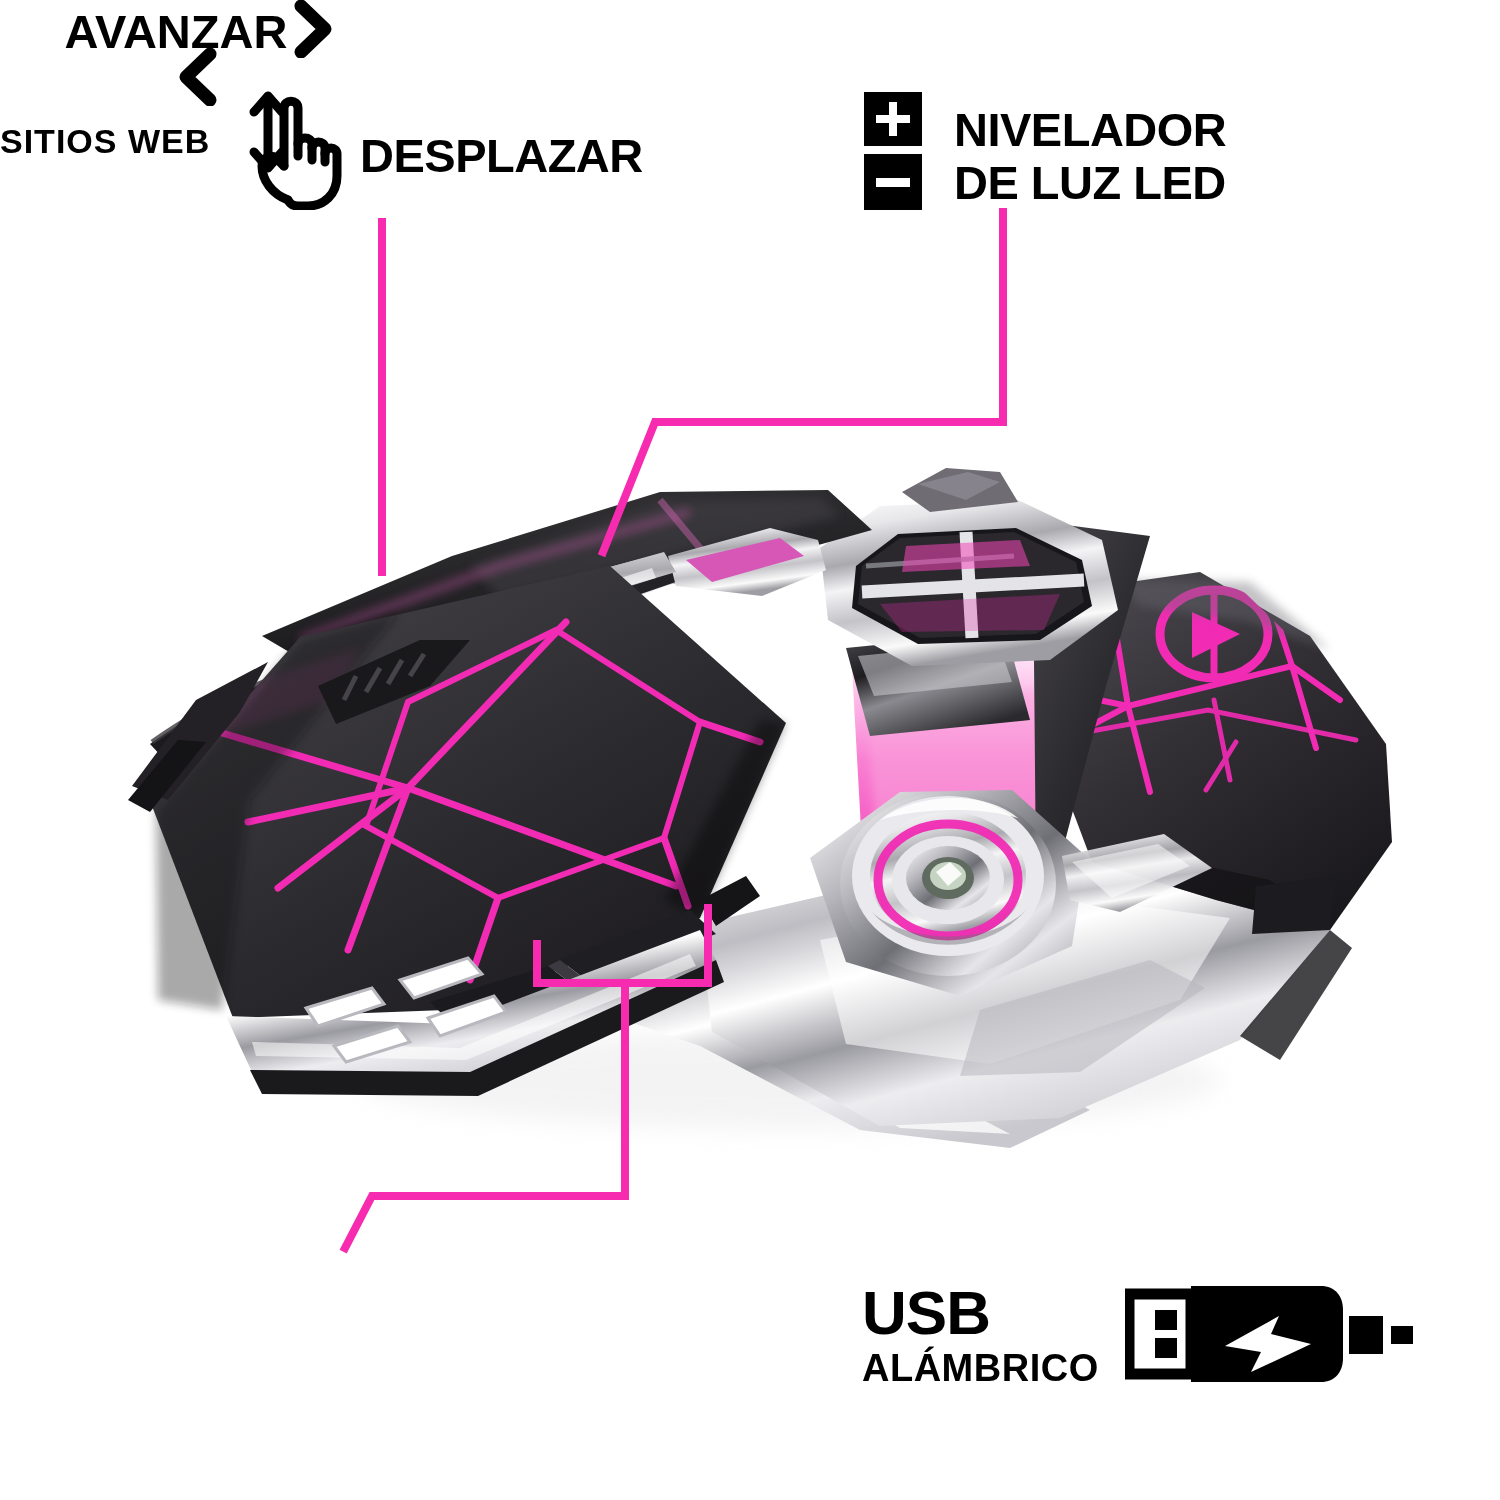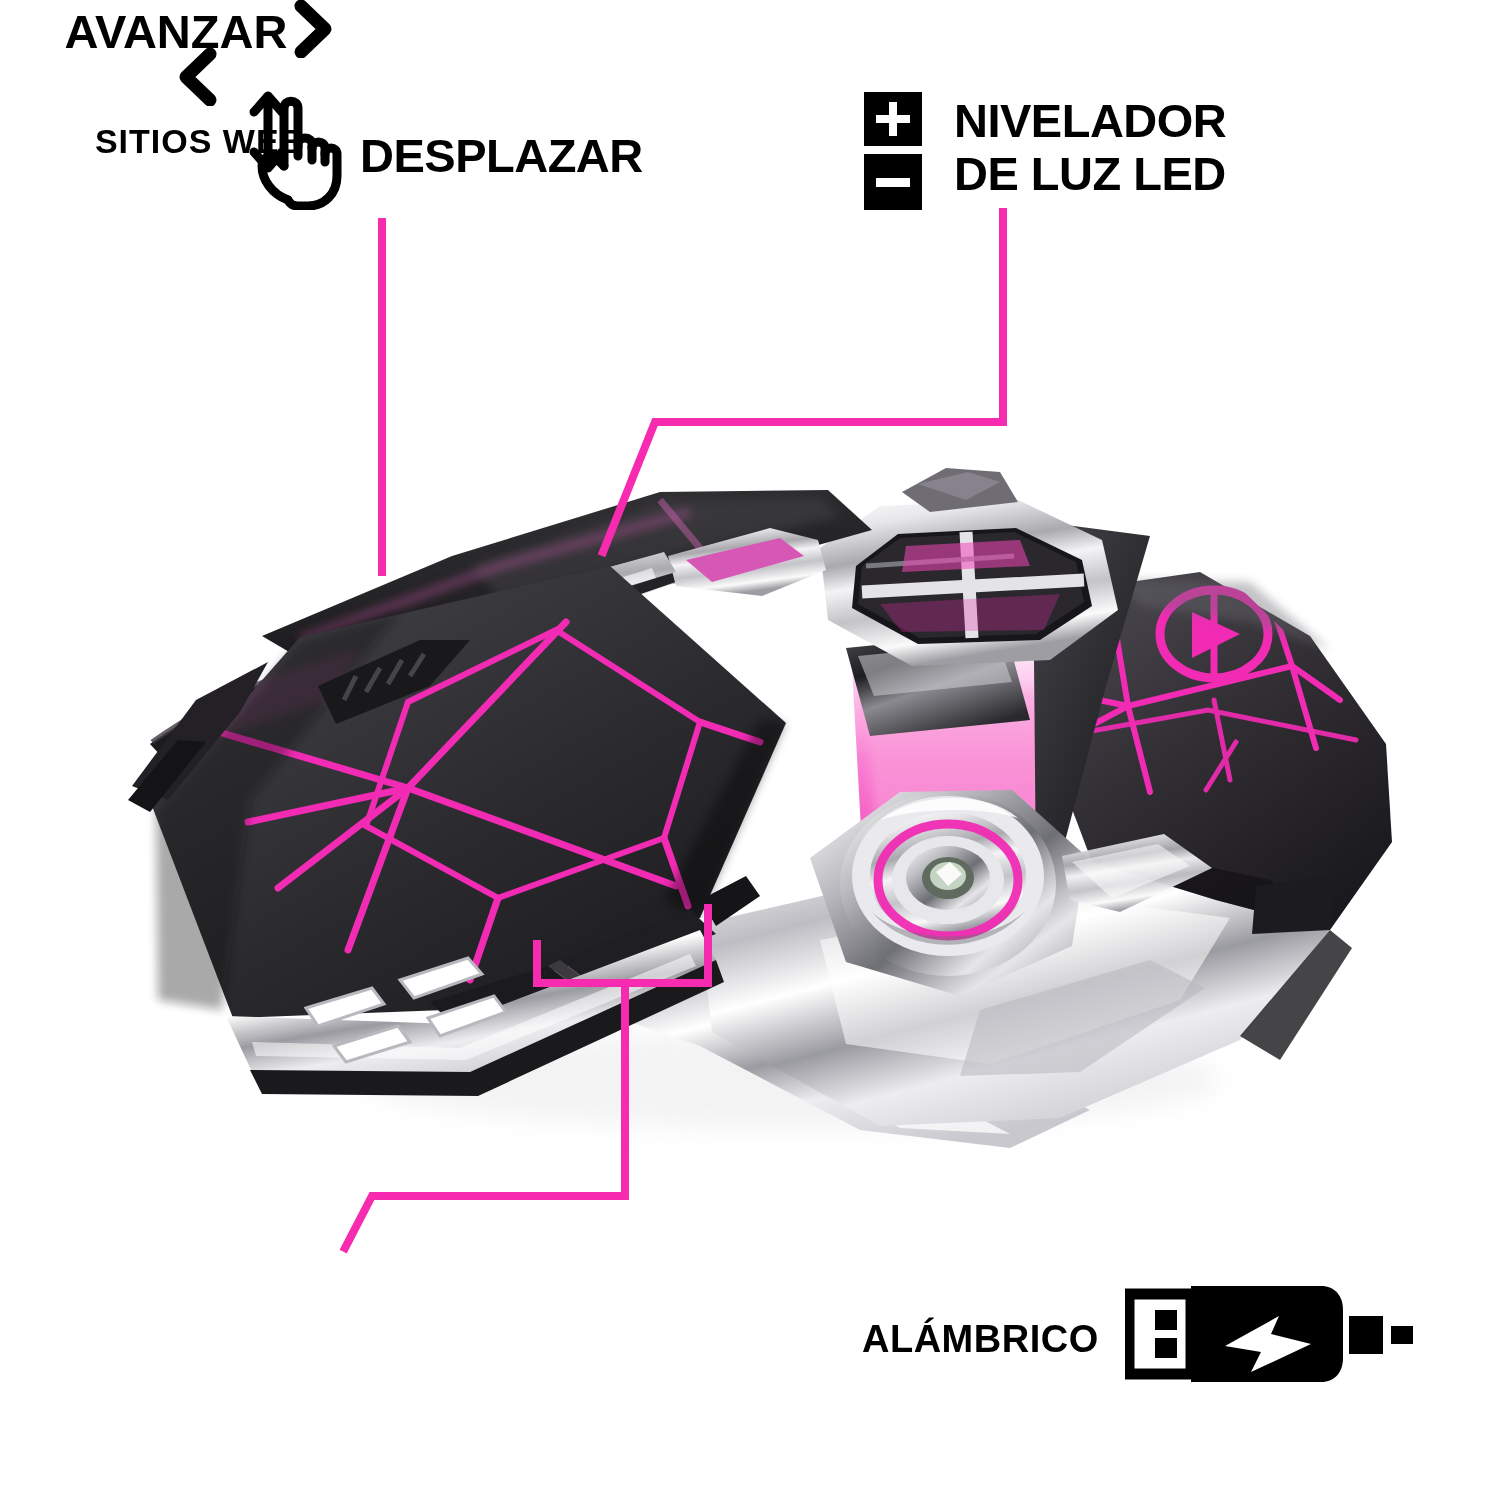--- a/index.html
+++ b/index.html
@@ -35,30 +35,30 @@
   #callout-scroll { left: 240px; top: 82px; }
   #callout-scroll .callout-text {
     font-size: 47px;
     margin-top: 50px;
   }
 
   
   #callout-led { left: 862px; top: 90px; gap: 20px; }
   #callout-led .callout-text {
     font-size: 47px;
-    margin-top: 5px;
+    margin-top: 14px;
     line-height: 1.12;
   }
 
   
   #callout-nav {
     left: 176px;
     top: 1258px;
     display: block;
-    text-align: center;
+    text-align: left;
     width: 400px;
   }
   .nav-row {
     display: flex;
     align-items: center;
     justify-content: center;
   }
   .nav-line1 { font-size: 47px; font-weight: bold; letter-spacing: 0px; }
   .nav-line2 { font-size: 47px; font-weight: bold; letter-spacing: 0px; }
   .nav-line3 { font-size: 34px; font-weight: bold; letter-spacing: 1px; margin-top: 12px; }
@@ -403,20 +403,21 @@
         <svg width="44" height="58" viewBox="0 0 44 58">
           <path d="M34,6 L10,29 L34,52" fill="none" stroke="#000000" stroke-width="13" stroke-linecap="round" stroke-linejoin="round"></path>
         </svg>
       </span>
     </div>
     <div class="nav-line3">SITIOS WEB</div>
   </div>
 
   <div class="callout" id="callout-usb">
     <div class="usb-text">
+      <div class="usb-main">USB</div>
       <div class="usb-sub">ALÁMBRICO</div>
     </div>
     <span class="icon-box">
       <svg width="290" height="110" viewBox="0 0 290 110">
 
         <rect x="4" y="14" width="62" height="80" fill="none" stroke="#000000" stroke-width="11"></rect>
         <rect x="30" y="30" width="22" height="20" fill="#000000"></rect>
         <rect x="30" y="58" width="22" height="20" fill="#000000"></rect>
 
         <path d="M66,6 L196,6 C210,6 218,16 218,30 L218,78 C218,92 210,102 196,102 L66,102 Z" fill="#000000"></path>

